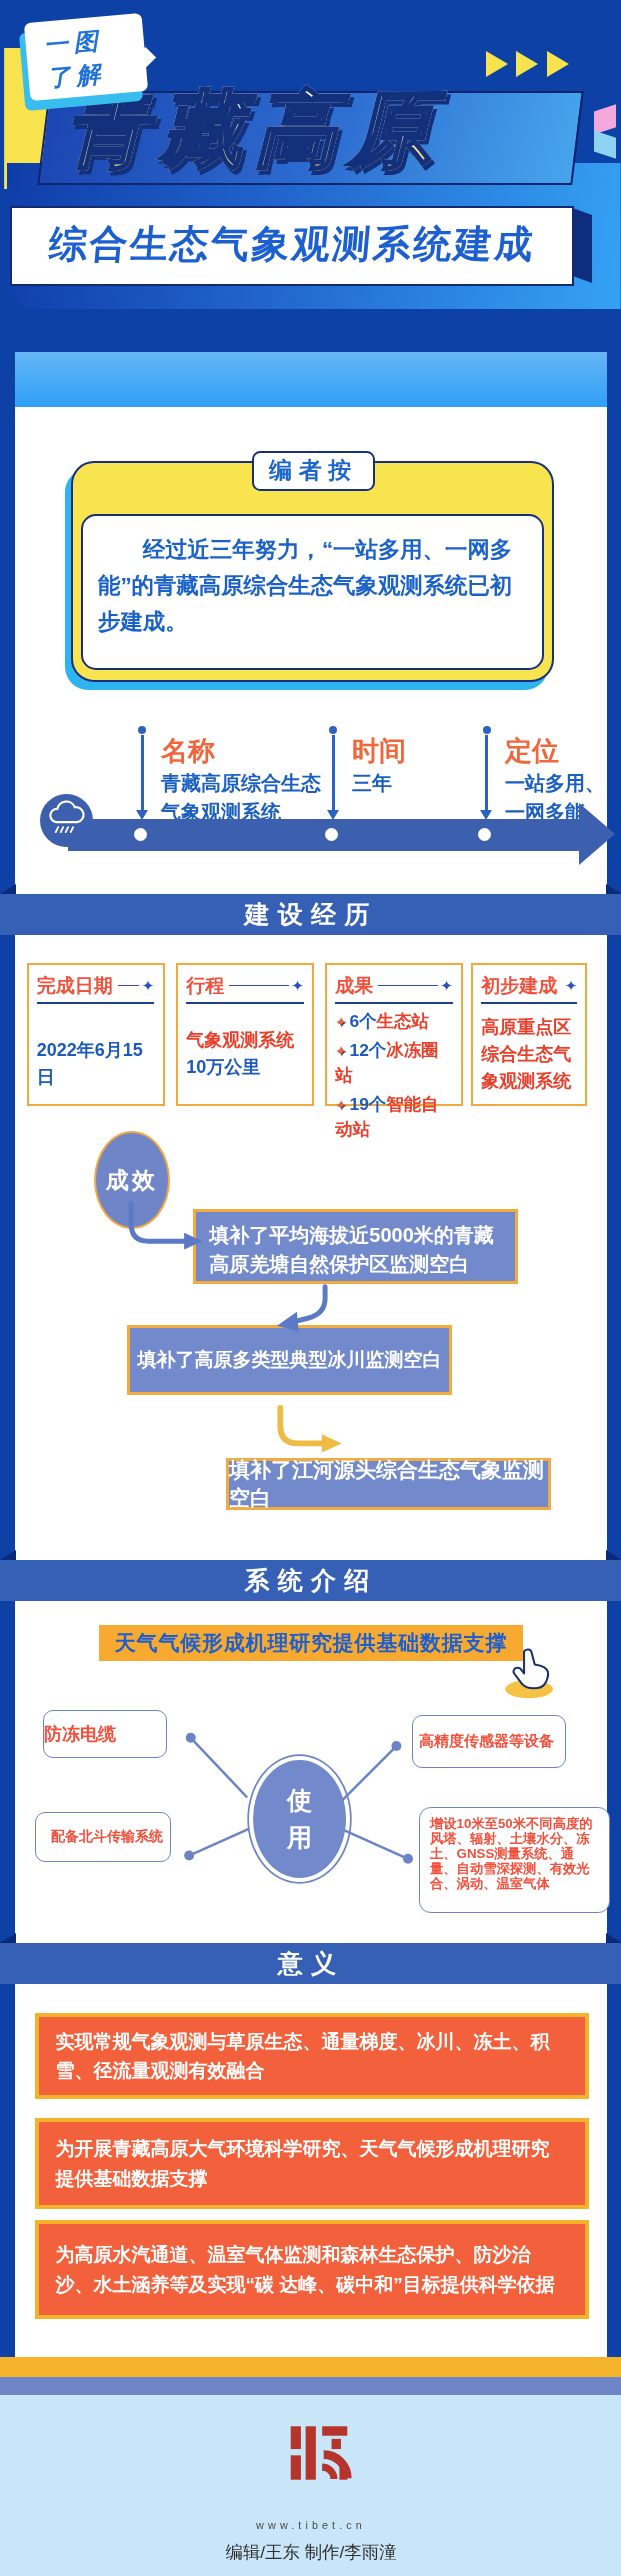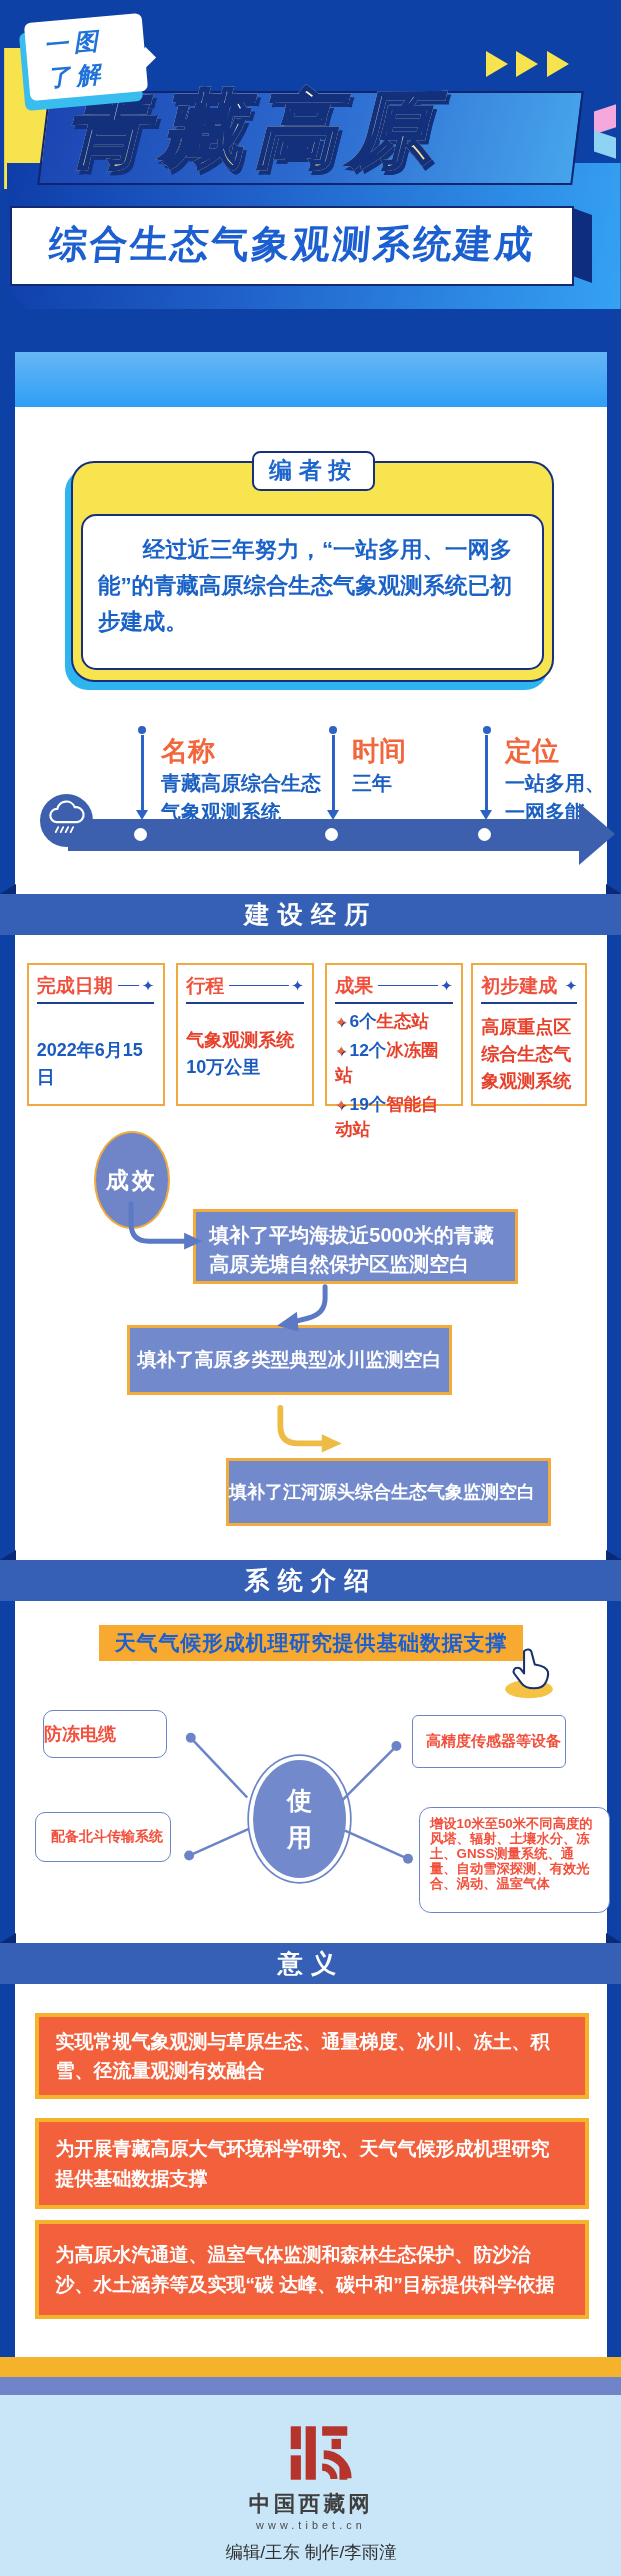--- a/index.html
+++ b/index.html
@@ -78,29 +78,29 @@
   .hrow .num{color:#1b5abe;}
   .hrow .nm{color:#e8402a;}
 
   
   .eff-circle{left:94px;top:1131px;width:76px;height:98px;border-radius:50%;background:#6f85c8;border:2.5px solid #f0aa40;
     box-sizing:border-box;display:flex;align-items:center;justify-content:center;
     color:#ffffff;font-size:23px;font-weight:900;letter-spacing:3.3px;}
   .flow-box{background:#7289cc;border:3.3px solid #f2ab3d;color:#ffffff;font-weight:900;box-sizing:border-box;}
   .fb1{left:193px;top:1209px;width:325px;height:75px;font-size:20px;line-height:1.45;padding:9px 13.3px;}
   .fb2{left:127px;top:1325px;width:325px;height:70px;font-size:19px;display:flex;align-items:center;justify-content:center;}
-  .fb3{left:226px;top:1458px;width:325px;height:68px;font-size:18px;display:flex;align-items:center;justify-content:flex-start;}
+  .fb3{left:226px;top:1458px;width:325px;height:52px;font-size:21px;display:flex;align-items:center;justify-content:flex-start;}
 
   
   .sys-banner{left:99px;top:1625px;width:424px;height:36px;background:#f7a930;text-align:center;
     font-size:21px;font-weight:900;color:#1b5fd0;line-height:36px;letter-spacing:0.8px;}
   .sys-node{background:#ffffff;border:1.7px solid #6b84c8;border-radius:10px;color:#f2503c;font-weight:900;box-sizing:border-box;}
   .sn1{left:43px;top:1710px;width:124px;height:48px;font-size:18px;display:flex;align-items:center;}
   .sn2{left:35px;top:1812px;width:136px;height:50px;font-size:14px;display:flex;align-items:center;padding-left:15px;}
-  .sn3{left:412px;top:1715px;width:154px;height:53px;font-size:15px;display:flex;align-items:center;padding-left:13px;border-radius:6px;}
+  .sn3{left:412px;top:1715px;width:154px;height:53px;font-size:15px;display:flex;align-items:center;padding-left:6px;}
   .sn4{left:419px;top:1807px;width:191px;height:106px;font-size:13.3px;line-height:1.14;padding:7.5px 10px;border-radius:11.6px;}
   .sys-center{left:249px;top:1756px;width:93px;height:118px;border-radius:50%;background:#7289cc;border:4.1px solid #ffffff;
     box-shadow:0 0 0 1.7px #6b84c8;box-sizing:content-box;display:flex;align-items:center;justify-content:center;}
   .sys-center-txt{width:28px;word-break:break-all;color:#ffffff;font-size:25px;font-weight:900;line-height:1.5;text-align:center;}
 
   
   .sig-box{left:35px;width:554px;background:#f2603c;border:4.1px solid #f5b32b;box-sizing:border-box;
     color:#ffffff;font-weight:900;font-size:19px;line-height:1.55;display:flex;align-items:center;padding:8.3px 16.6px;}
   .sg1{top:2013px;height:86px;}
   .sg2{top:2118px;height:91px;}
@@ -279,21 +279,20 @@
         <rect x="6" y="45" width="13" height="31"></rect>
         <rect x="25" y="8" width="13" height="68"></rect>
         <rect x="46" y="8" width="32" height="12"></rect>
         <rect x="68" y="58" width="10" height="18"></rect>
       </g>
       <path d="M48 44 A30 30 0 0 1 78 74" fill="none" stroke="#b5342c" stroke-width="11"></path>
       <path d="M46 60 A15 15 0 0 1 61 75" fill="none" stroke="#b5342c" stroke-width="9"></path>
       <rect x="58" y="24" width="12" height="13" fill="#b5342c"></rect>
     </svg>
   </div>
-  <div class="abs foot-site">中国西藏网</div>
   <div class="abs foot-url">www.tibet.cn</div>
   <div class="abs foot-credits">编辑/王东 制作/李雨潼</div>
 
   <svg class="overlay" viewBox="0 0 750 3107">
 
     <path d="M158 1452 L158 1476 Q158 1497 179 1497 L222 1497" fill="none" stroke="#5b79c4" stroke-width="6" stroke-linecap="round"></path>
     <polygon points="222,1487 244,1497 222,1507" fill="#5b79c4"></polygon>
 
     <path d="M392 1552 L392 1566 Q392 1585 371 1590 L355 1594" fill="none" stroke="#5b79c4" stroke-width="6" stroke-linecap="round"></path>
     <polygon points="358,1582 334,1599 360,1606" fill="#5b79c4"></polygon>

